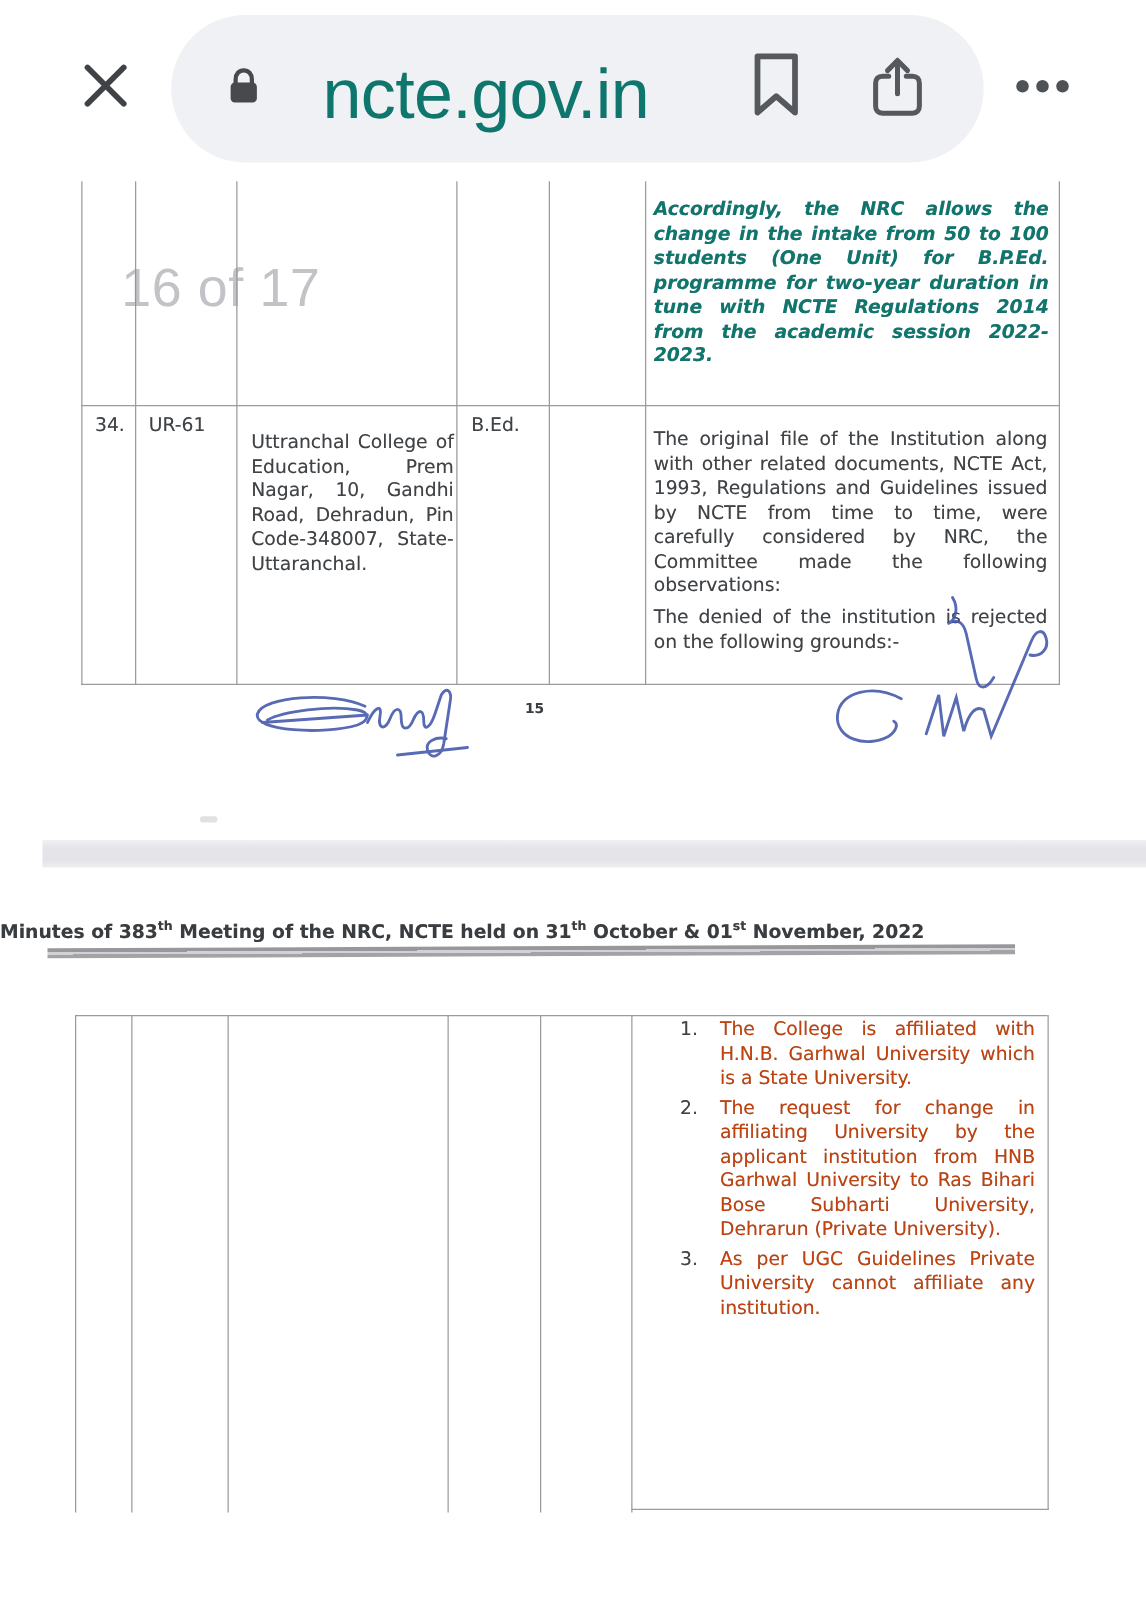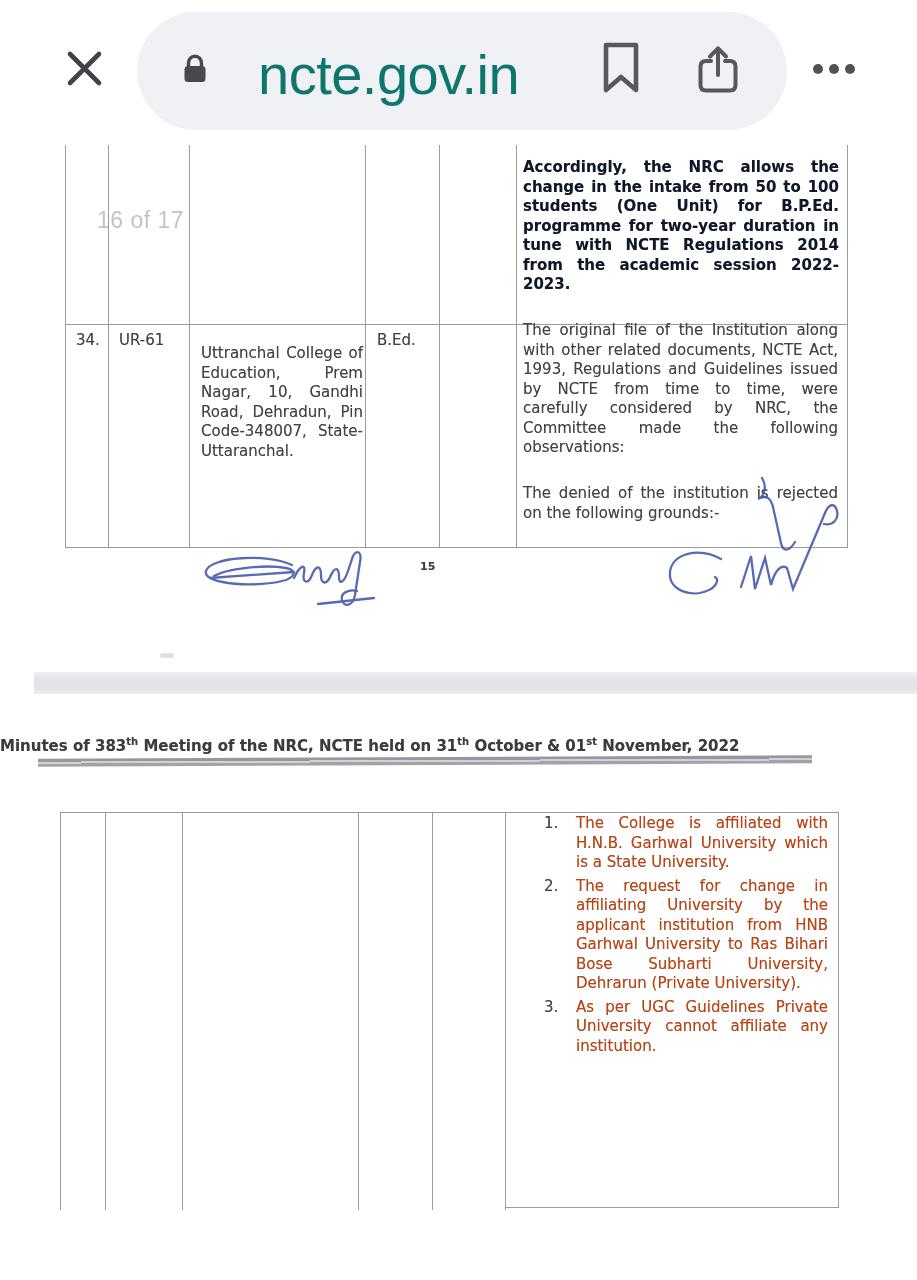--- a/index.html
+++ b/index.html
@@ -9,23 +9,23 @@
   #toolbar{position:absolute;left:0;top:0;width:917px;height:133px;background:#ffffff;z-index:20;}
   #urlbar{position:absolute;left:137px;top:12px;width:650px;height:118px;background:#f0f1f4;border-radius:59px;}
   .tool-svg{position:absolute;}
   #url-text{position:absolute;left:239px;top:42px;font-size:56px;letter-spacing:-0.5px;color:#0f766e;
             font-family:"Liberation Sans","DejaVu Sans",sans-serif;margin-left:19px;}
   
   .vline{position:absolute;width:1px;background:#9b9b9f;}
   .hline{position:absolute;height:1px;background:#9b9b9f;}
   .doc{position:absolute;color:#404346;font-size:15px;line-height:19.5px;text-align:justify;
        text-shadow:0 0 .5px rgba(64,67,70,.45);}
-  .doc.bold{font-weight:bold;color:#0f172a;}
+  .doc.bold{font-weight:bold;color:#0f766e;font-style:italic;}
   .cellval{text-align:left;}
-  #watermark{position:absolute;left:97px;top:207px;font-size:23px;letter-spacing:.5px;
+  #watermark{position:absolute;left:97px;top:207px;font-size:43px;letter-spacing:.5px;
              color:rgba(142,146,152,.55);z-index:6;white-space:nowrap;
              font-family:"Liberation Sans","DejaVu Sans",sans-serif;}
   #page-num{position:absolute;left:420px;top:560px;font-size:11px;font-weight:600;color:#3c3f42;
             text-shadow:0 0 .5px rgba(60,63,66,.4);}
   .sig{position:absolute;z-index:8;pointer-events:none;}
   #separator-band{position:absolute;left:34px;top:672px;width:883px;height:22px;
       background:linear-gradient(180deg,#f1f1f4 0%,#e4e4e9 30%,#e3e3e8 72%,#efeff2 100%);}
   #smudge{position:absolute;left:160px;top:653px;width:14px;height:5px;background:#e1e1e4;border-radius:3px;}
   #p2-header{position:absolute;left:0;top:736px;width:917px;text-align:left;font-weight:bold;
              font-size:15px;color:#3a3d40;text-shadow:0 0 .5px rgba(58,61,64,.45);}
@@ -87,21 +87,21 @@
     <div class="hline" style="left:65px;top:547px;width:783px"></div>
 
     <div id="watermark">16 of 17</div>
 
     <div class="doc bold" style="left:523px;top:158px;width:316px">Accordingly, the NRC allows the change in the intake from 50 to 100 students (One Unit) for B.P.Ed. programme for two-year duration in tune with NCTE Regulations 2014 from the academic session 2022-2023.</div>
 
     <div class="doc cellval" style="left:76px;top:331px;width:30px">34.</div>
     <div class="doc cellval" style="left:119px;top:331px;width:66px">UR-61</div>
     <div class="doc" style="left:201px;top:344px;width:162px">Uttranchal College of Education, Prem Nagar, 10, Gandhi Road, Dehradun, Pin Code-348007, State-Uttaranchal.</div>
     <div class="doc cellval" style="left:377px;top:331px;width:58px">B.Ed.</div>
-    <div class="doc" style="left:523px;top:321px;width:315px">The original file of the Institution along with other related documents, NCTE Act, 1993, Regulations and Guidelines issued by NCTE from time to time, were carefully considered by NRC, the Committee made the following observations:</div>
+    <div class="doc" style="left:523px;top:342px;width:315px">The original file of the Institution along with other related documents, NCTE Act, 1993, Regulations and Guidelines issued by NCTE from time to time, were carefully considered by NRC, the Committee made the following observations:</div>
     <div class="doc" style="left:523px;top:484px;width:315px">The denied of the institution is rejected on the following grounds:-</div>
 
     <div id="page-num">15</div>
 
     <svg class="sig" style="left:188px;top:543px" width="200" height="80" viewBox="0 0 200 80">
       <g stroke="#4356ab" stroke-width="2.3" fill="none" stroke-linecap="round" opacity="0.88">
         <path d="M104,22 C78,10 22,14 18,28 C14,42 72,45 98,37 C108,33 108,27 98,25 C76,21 38,26 26,33"></path>
         <path d="M22,35 L106,29"></path>
         <path d="M106,35 C112,22 118,20 116,30 C114,40 120,42 124,32 C128,22 133,22 133,32 C133,42 139,42 143,32 C147,24 151,24 151,34 C151,42 156,40 160,28 L165,13 C169,6 174,9 172,19 L167,52 C165,63 156,65 154,57 C152,50 161,46 169,48"></path>
         <path d="M130,61 L186,55"></path>

